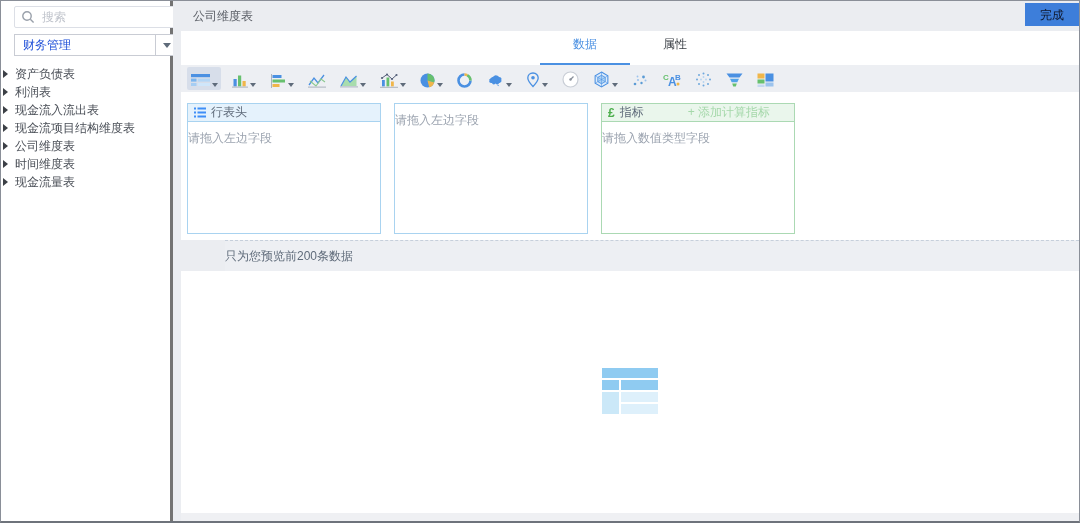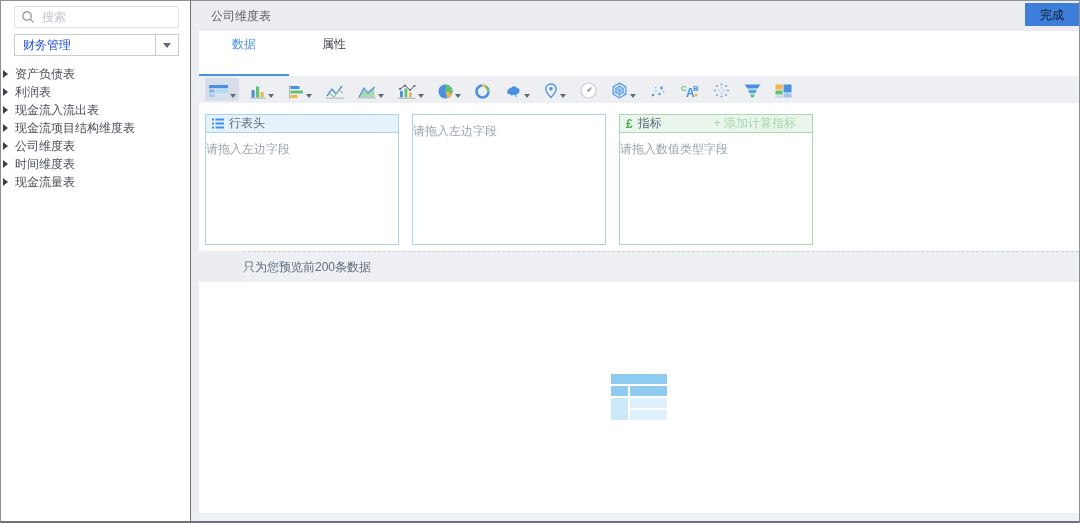--- a/index.html
+++ b/index.html
@@ -1,48 +1,48 @@
 <!DOCTYPE html>
 <html><head>
 <meta charset="utf-8">
 <style>
   * { box-sizing: border-box; }
   body { margin: 0; background: #fff; font-family: "Liberation Sans", "DejaVu Sans", sans-serif; }
   .screen { position: relative; width: 1080px; height: 523px; border: 1px solid #8a8f98; border-bottom: 2px solid #6e737b; display: flex; background: #ebedf1; overflow: hidden; }
 
   
-  .sidebar { width: 190px; background: #fff; border-right: 1px solid #737373; flex-shrink: 0; padding-top: 5px; }
+  .sidebar { width: 172px; background: #fff; border-right: 3px solid #737373; flex-shrink: 0; padding-top: 5px; }
   .search-box { margin: 0 12px 0 13px; width: 165px; height: 22px; border: 1px solid #dcdfe6; border-radius: 2px; display: flex; align-items: center; padding: 0 6px; background: #fff; }
   .search-box input { border: none; outline: none; font-size: 12px; width: 100%; margin-left: 5px; color: #333; font-family: inherit; }
   .search-box input::placeholder { color: #c0c4cc; }
   .select-box { margin: 6px 12px 0 13px; width: 165px; height: 22px; border: 1px solid #c9ccd4; display: flex; align-items: stretch; background: #fff; cursor: pointer; }
   .select-label { flex: 1; font-size: 12px; color: #1d4ed8; padding-left: 8px; line-height: 20px; }
   .select-arrow { width: 23px; border-left: 1px solid #c9ccd4; display: flex; align-items: center; justify-content: center; }
   .tri-down { width: 0; height: 0; border-left: 4px solid transparent; border-right: 4px solid transparent; border-top: 5px solid #5f6b7a; }
   .tree { margin-top: 9px; }
   .tree-item { display: flex; align-items: center; height: 18px; padding-left: 2px; font-size: 12px; color: #4a4f57; cursor: pointer; }
   .tree-caret { width: 0; height: 0; border-top: 4px solid transparent; border-bottom: 4px solid transparent; border-left: 5px solid #3c4046; margin-right: 7px; flex-shrink: 0; }
 
   
   .main { flex: 1; display: flex; flex-direction: column; background: #ebedf1; padding-left: 8px; position: relative; }
   .main-header { height: 30px; line-height: 30px; font-size: 12px; color: #5a5e66; padding-left: 12px; }
   .done-button { position: absolute; top: 2px; right: 0; width: 54px; height: 23px; background: #3d7eda; color: #0f172a; font-size: 12px; line-height: 23px; text-align: center; border: none; cursor: pointer; font-family: inherit; }
 
-  .tabs-row { height: 45px; background: #fff; display: flex; }
+  .tabs-row { height: 34px; background: #fff; display: flex; justify-content: center; }
   .tab { width: 90px; text-align: center; font-size: 12px; line-height: 26px; color: #3a3f45; cursor: pointer; }
   .tab.active { color: #4a90e2; border-bottom: 2px solid #4a90e2; }
 
   .toolbar-row { height: 27px; background: #edeff3; display: flex; align-items: center; padding-left: 6px; }
   .tool { height: 23px; display: flex; align-items: flex-end; justify-content: center; padding: 2px 3px 2px 4px; margin-right: 7px; border-radius: 2px; cursor: pointer; }
   .tool.selected { background: #d7deea; }
   .tool .caret { width: 0; height: 0; border-left: 3px solid transparent; border-right: 3px solid transparent; border-top: 4px solid #5f6b7a; margin-left: 2px; margin-bottom: 1px; }
 
   .panels-row { background: #fff; height: 148px; padding: 11px 0 0 6px; display: flex; }
   .panel { width: 194px; height: 131px; border: 1px solid #a9d3f0; margin-right: 13px; background: #fff; }
-  .panel-header { height: 18px; background: #e5f2fc; border-bottom: 1px solid #a9d3f0; display: flex; align-items: center; padding: 0 16px 0 6px; font-size: 12px; color: #5f6b7a; }
+  .panel-header { height: 18px; background: #e5f2fc; border-bottom: 1px solid #a9d3f0; display: flex; align-items: center; padding: 0 24px 0 6px; font-size: 12px; color: #5f6b7a; }
   .panel-header .ph-label { margin-left: 5px; }
   .panel.green { border-color: #abd9b3; }
   .panel.green .panel-header { background: #eaf6ec; border-color: #abd9b3; }
   .pound { color: #4cae4c; font-weight: bold; font-size: 12px; }
   .add-link { margin-left: auto; color: #a5d8aa; font-size: 12px; cursor: pointer; }
   .panel-body { text-align: left; padding-top: 8px; font-size: 12px; color: #9ba3af; }
 
   .preview-note { height: 31px; background: #edeff3; border-top: 1px dashed #c6cfdb; display: flex; align-items: center; font-size: 12px; color: #5f6b7a; margin-left: 44px; }
   .preview-area { flex: 1; background: #fff; display: flex; align-items: center; justify-content: center; }
   .bottom-strip { height: 8px; background: #eff0f3; }

